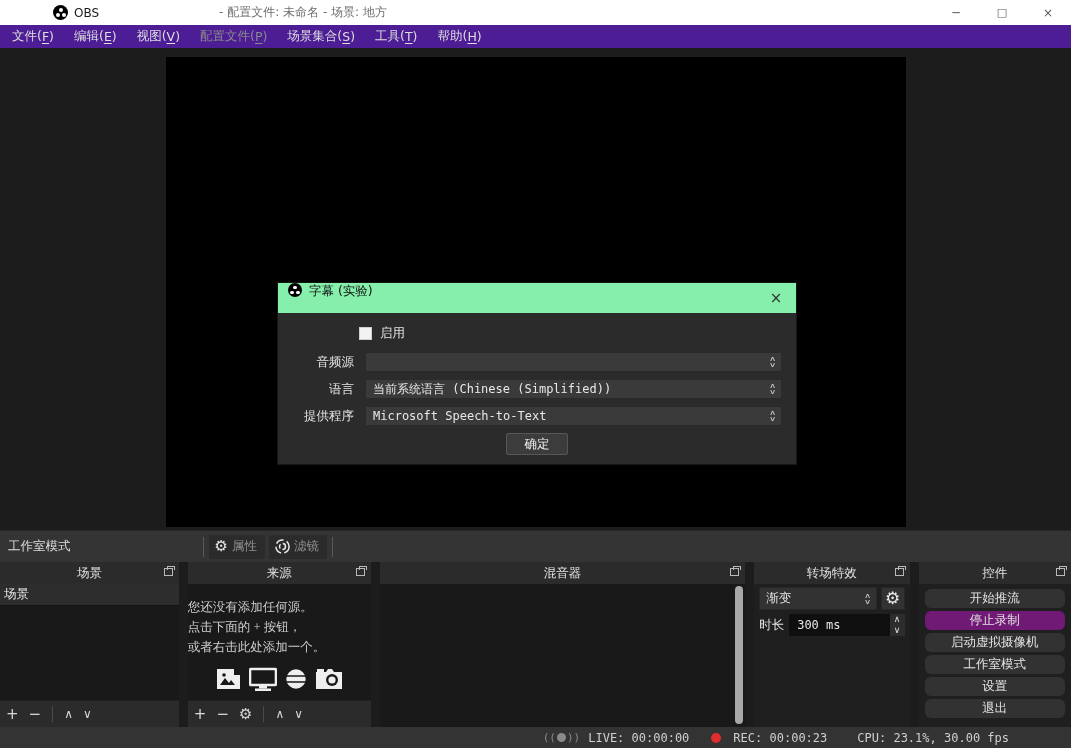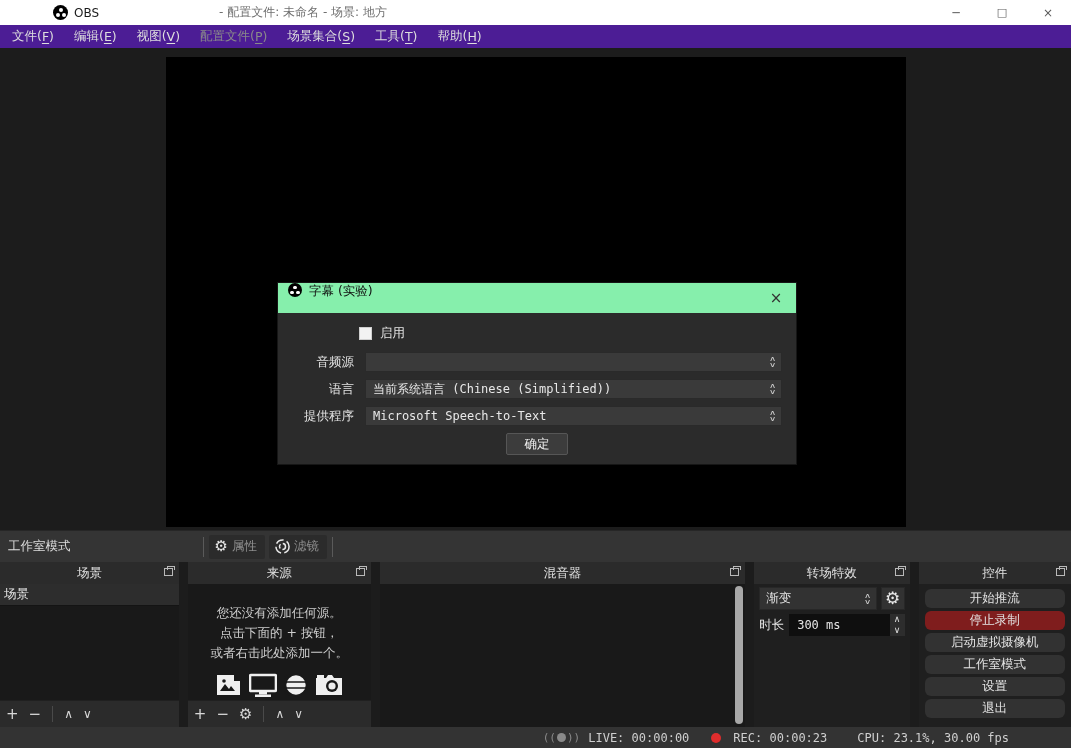--- a/index.html
+++ b/index.html
@@ -50,21 +50,21 @@
   .dock-body { flex:1; position:relative; overflow:hidden; }
   .dock-footer { height:27px; background:#2b2b2b; display:flex; align-items:center; padding-left:6px; gap:10px; flex:none; border-top:1px solid #202020; }
   .f-icon { color:#d8d8d8; font-size:15px; line-height:1; }
   .f-sep { width:1px; height:16px; background:#4a4a4a; margin:0 1px; }
   .chev { font-size:12px; color:#d8d8d8; }
 
   .dock-scenes { width:183px; }
   .scene-row { height:22px; background:#2d2d2d; color:#e6e6e6; font-size:12.5px; display:flex; align-items:center; padding-left:4px; border-bottom:1px solid #141414; }
 
   .dock-sources { width:187px; }
-  .src-hint { text-align:center; color:#cfcfcf; font-size:12.5px; line-height:20px; margin-top:19px; }
+  .src-hint { text-align:left; color:#cfcfcf; font-size:12.5px; line-height:20px; margin-top:13px;font-family:Liberation Serif, serif; }
   .src-icons { display:flex; justify-content:center; align-items:center; gap:7px; margin-top:10px; }
   .src-icons svg { display:block; }
 
   .dock-mixer { width:374px; }
   .mixer-scrollbar { position:absolute; right:2px; top:2px; bottom:3px; width:8px; border-radius:4px; background:#a8a8a8; }
 
   .dock-transitions { width:159px; background:#1f1f1f; }
   .trans-body { padding:3px 5px; display:flex; flex-direction:column; gap:4px; }
   .trans-row1 { display:flex; gap:4px; align-items:center; }
   .combo { flex:1; height:23px; background:#323232; border:1px solid #272727; display:flex; align-items:center; }
@@ -75,21 +75,21 @@
   .trans-row2 { display:flex; align-items:center; gap:5px; }
   .trans-dur-label { font-size:12.5px; color:#e2e2e2; }
   .spinbox { flex:1; height:22px; background:#0f0f0f; display:flex; align-items:center; }
   .spin-val { flex:1; font-size:12px; color:#e6e6e6; padding-left:8px; font-family:"DejaVu Sans Mono",monospace; }
   .spin-arrows { width:15px; height:100%; display:flex; flex-direction:column; background:#2d2d2d; }
   .spin-arrows div { flex:1; display:flex; align-items:center; justify-content:center; font-size:9px; color:#e0e0e0; line-height:1; }
 
   .dock-controls { width:156px; background:#1f1f1f;text-align:right; }
   .ctrl-body { padding:5px 6px; display:flex; flex-direction:column; gap:3px; }
   .ctrl-btn { height:19px; background:#323232; color:#e4e4e4; font-size:12.5px; display:flex; align-items:center; justify-content:center; border-radius:6px; }
-  .ctrl-btn.active { background:#7f1d1d; }
+  .ctrl-btn.active { background:#701a75; }
 
   
   .statusbar { height:21px; background:#333333; display:flex; align-items:center; justify-content:flex-end; padding-right:62px; gap:8px; flex:none; font-family:"DejaVu Sans Mono",monospace; }
   .sb-text { font-size:12px; color:#cfcfcf; }
   .live-icon { display:flex; align-items:center; color:#8a8a8a; font-size:11px; gap:1px; }
   .live-dot { width:9px; height:9px; border-radius:50%; background:#8a8a8a; }
   .rec-dot { width:10px; height:10px; border-radius:50%; background:#e02d2d; margin:0 4px 0 14px; }
   .sb-gap { width:14px; }
 
   

